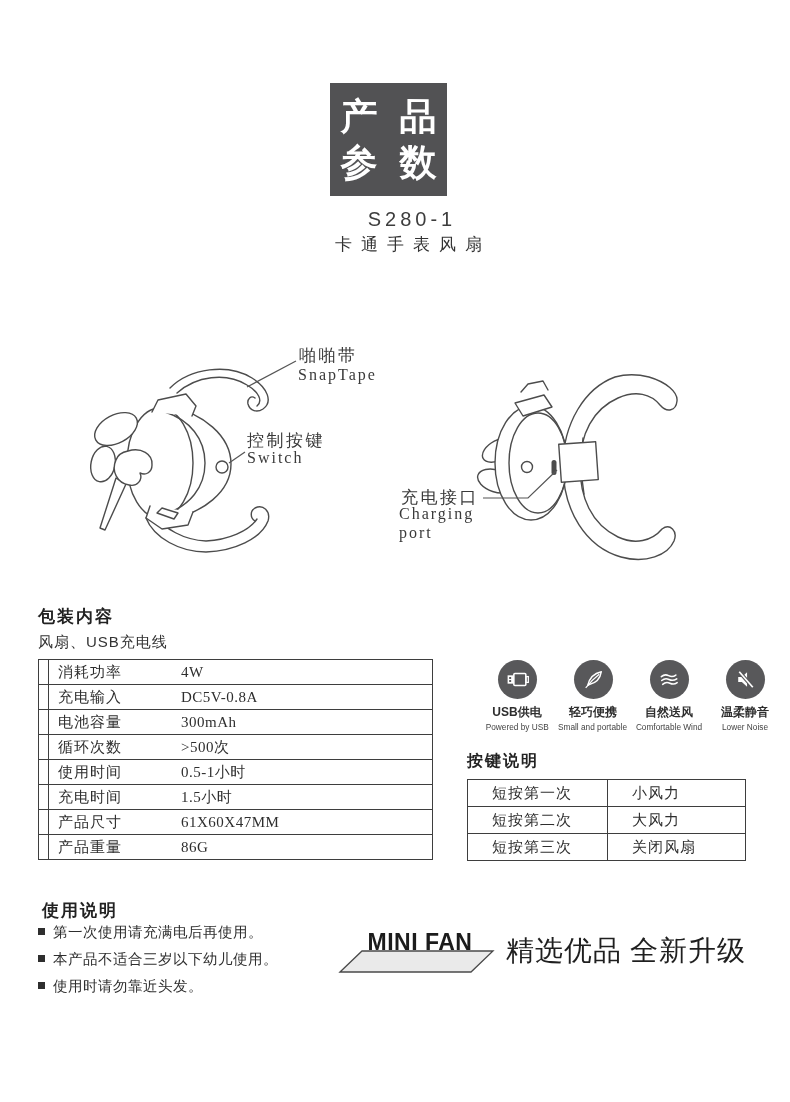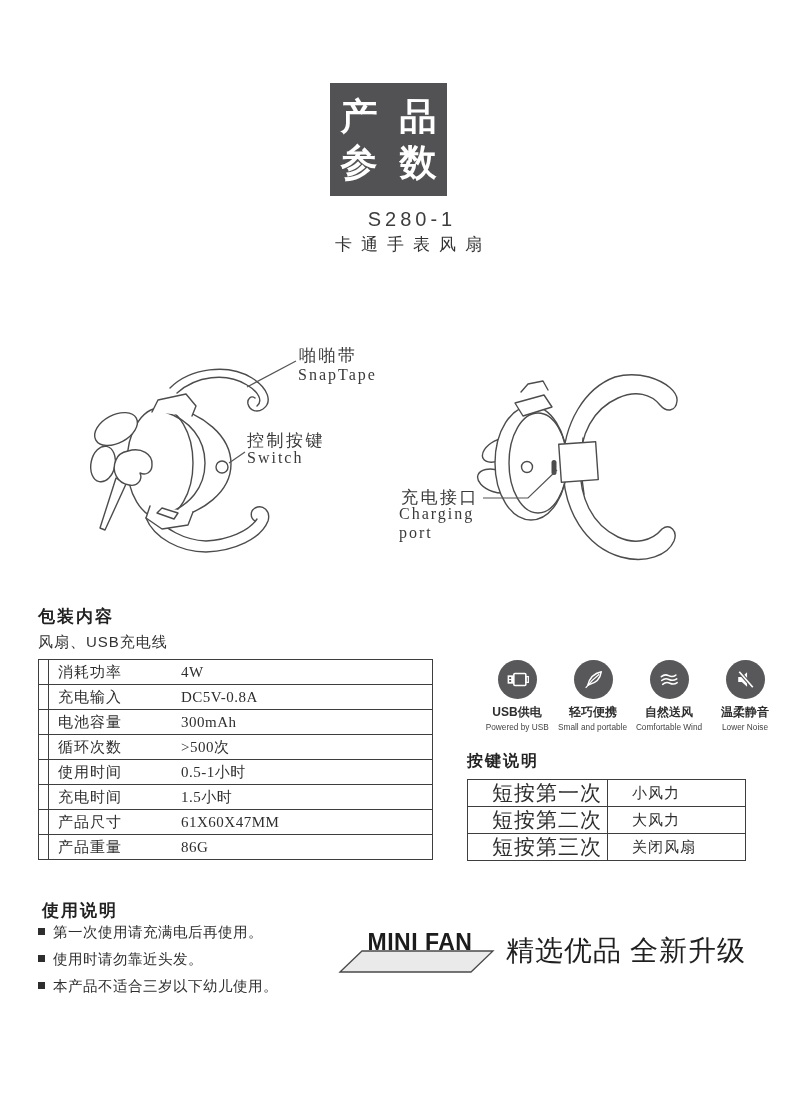--- a/index.html
+++ b/index.html
@@ -49,21 +49,21 @@
   .feature-cn{margin-top:5px;font-size:12px;font-weight:bold;color:#2e2e2e;white-space:nowrap;}
   .feature-en{margin-top:1px;font-size:9px;color:#444;white-space:nowrap;transform:scale(.92);}
 
   
   .btn-title{position:absolute;left:467px;top:751px;font-size:16px;font-weight:bold;
              letter-spacing:2px;color:#222;}
   .btn-table{position:absolute;left:467px;top:779px;width:277px;border:1px solid #3e3e3e;background:#fff;}
   .btn-row{display:flex;height:26px;border-bottom:1px solid #3e3e3e;}
   .btn-row:last-child{border-bottom:none;}
   .btn-action{width:140px;box-sizing:border-box;border-right:1px solid #3e3e3e;display:flex;
-              align-items:center;padding-left:24px;font-size:21px;letter-spacing:1px;color:#2e2e2e;}
+              align-items:center;padding-left:24px;font-size:15px;letter-spacing:1px;color:#2e2e2e;}
   .btn-result{flex:1;display:flex;align-items:center;padding-left:24px;font-size:15px;
               letter-spacing:1px;color:#2e2e2e;}
 
   
   .usage-title{position:absolute;left:42px;top:899px;font-size:17px;font-weight:bold;
                letter-spacing:2px;color:#222;}
   .usage-list{position:absolute;left:38px;top:923px;}
   .usage-item{display:flex;align-items:flex-start;margin-bottom:8px;font-size:14.5px;
               letter-spacing:0.5px;color:#2e2e2e;}
   .bullet{width:7px;height:7px;background:#2e2e2e;margin:5px 8px 0 0;flex:none;}
@@ -243,25 +243,25 @@
   </div>
 
   <div class="usage-title">使用说明</div>
   <div class="usage-list">
     <div class="usage-item">
       <span class="bullet"></span>
       <span>第一次使用请充满电后再使用。</span>
     </div>
     <div class="usage-item">
       <span class="bullet"></span>
-      <span>使用时请勿靠近头发。</span>
+      <span>本产品不适合三岁以下幼儿使用。</span>
     </div>
     <div class="usage-item">
       <span class="bullet"></span>
-      <span>本产品不适合三岁以下幼儿使用。</span>
+      <span>使用时请勿靠近头发。</span>
     </div>
   </div>
 
   <svg class="brand-svg" width="175" height="50" viewBox="0 0 175 50">
     <polygon points="8,42 30,21 161,21 139,42" fill="#eaeaea" stroke="#4a4a4a" stroke-width="1.3"></polygon>
   </svg>
   <div class="brand-text">MINI FAN</div>
   <div class="slogan">精选优品  全新升级</div>
 
 </div>

